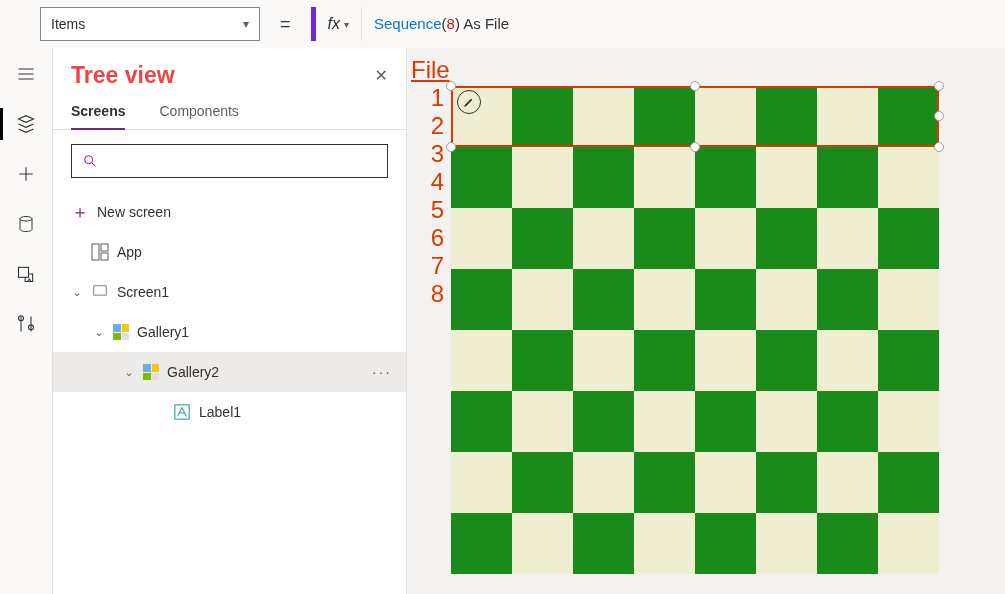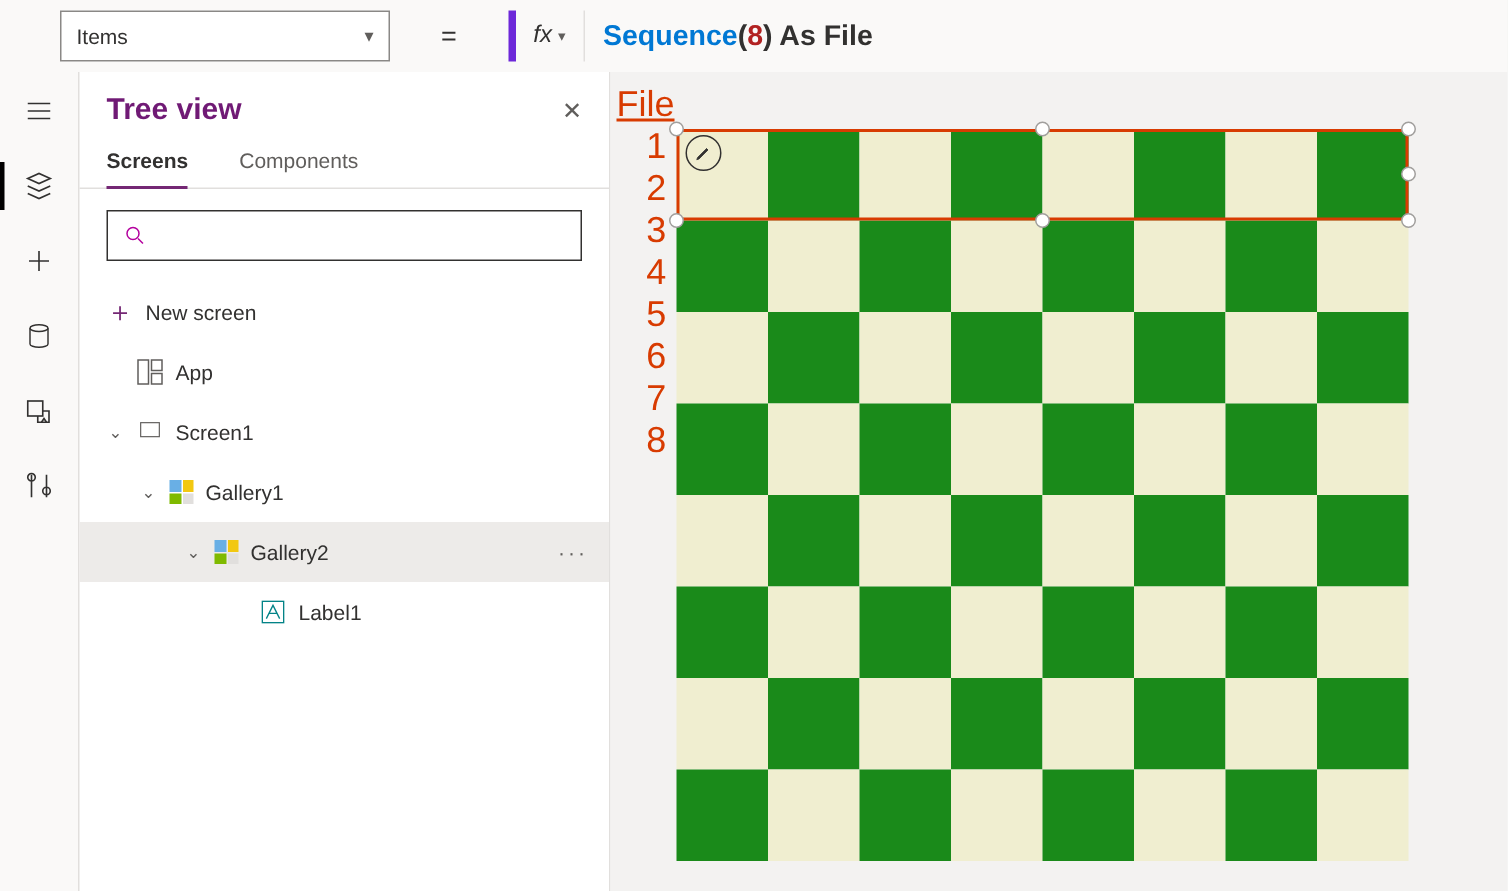--- a/index.html
+++ b/index.html
@@ -1,39 +1,39 @@
 <!DOCTYPE html>
 <html><head>
 <meta charset="utf-8">
 <style>
   * { box-sizing: border-box; margin: 0; padding: 0; font-family: "Segoe UI", Arial, sans-serif; }
   body { width: 1005px; height: 594px; background: #faf9f8; overflow: hidden; position: relative; }
 
   
-  .top-row { display: flex; align-items: center; height: 48px; padding: 6px 0 6px 40px; gap: 28px; background: #faf9f8;}
+  .top-row { display: flex; align-items: center; height: 48px; padding: 6px 0 6px 40px; gap: 14px; background: #faf9f8;}
   .prop-select { width: 220px; height: 34px; border: 1px solid #8a8886; background: #fff; display: flex; align-items: center; justify-content: space-between; padding: 0 10px; font-size: 14px; color: #323130; }
   .prop-select .chev { font-size: 12px; color: #605e5c; }
   .equals { font-size: 18px; color:#323130; padding: 0 6px;}
   .fx-bar { flex: 1; height: 34px; border-left: 5px solid #6d28d9; display: flex; align-items: center; }
   .fx-label { display: flex; align-items: center; gap: 4px; padding: 0 12px; color:#323130; font-style: italic; border-right: 1px solid #e1dfdd; height: 100%;}
   .fx-label .chev { font-size: 10px; font-style: normal; color:#605e5c;}
-  .formula { font-family: Consolas, monospace; font-size: 19px; padding-left: 12px; color:#323130;font-weight:bold; }
+  .formula { font-family: Consolas, monospace; font-size: 15px; padding-left: 12px; color:#323130; }
   .tok-fn { color: #0078d4; }
   .tok-num { color: #b22222; }
 
   
   .rail { position: absolute; left: 0; top: 48px; width: 52px; bottom: 0; background:#faf9f8; border-right: 0; display: flex; flex-direction: column; align-items: center; padding-top: 12px; gap: 22px; }
   .rail-ic { width: 28px; height: 28px; display:flex; align-items:center; justify-content:center; color:#323130; position:relative;}
   .rail-ic.active::before { content:""; position:absolute; left:-12px; top:-2px; bottom:-2px; width:3px; background:#000;}
   .rail svg { stroke:#323130; fill:none; stroke-width:1.3;}
 
   
   .panel { position:absolute; left:52px; top:48px; width: 355px; bottom:0; background:#fff; border-left:1px solid #e1dfdd; border-right:1px solid #e1dfdd; padding: 14px 0 0 0;}
   .panel-h { display:flex; align-items:center; justify-content:space-between; padding: 0 18px 8px 18px;}
-  .panel-h h2 { font-size: 20px; font-weight:600; color:#701a75;}
+  .panel-h h2 { font-size: 23px; font-weight:600; color:#ef4444;}
   .panel-h .close { font-size: 16px; color:#605e5c;}
   .tabs { display:flex; gap: 34px; padding: 0 18px; border-bottom:1px solid #e1dfdd;}
   .tab { padding: 6px 0 10px 0; font-size:14px; color:#605e5c; position:relative;}
   .tab.active { color:#323130; font-weight:600;}
   .tab.active::after { content:""; position:absolute; left:0; right:0; bottom:-1px; height:2px; background:#742774;}
   .search { margin: 14px 18px; height: 34px; border:1px solid #323130; display:flex; align-items:center; padding:0 10px; gap:8px;}
   .search input { border:0; outline:0; flex:1; font-size:14px; color:#323130; background:transparent;}
   .tree-row { display:flex; align-items:center; height:40px; padding: 0 14px 0 0; font-size:14px; color:#323130; gap:8px; }
   .tree-row .more { margin-left:auto; letter-spacing:2px; color:#605e5c; visibility:hidden; align-self:center;}
   .tree-row.sel { background:#edebe9;}

